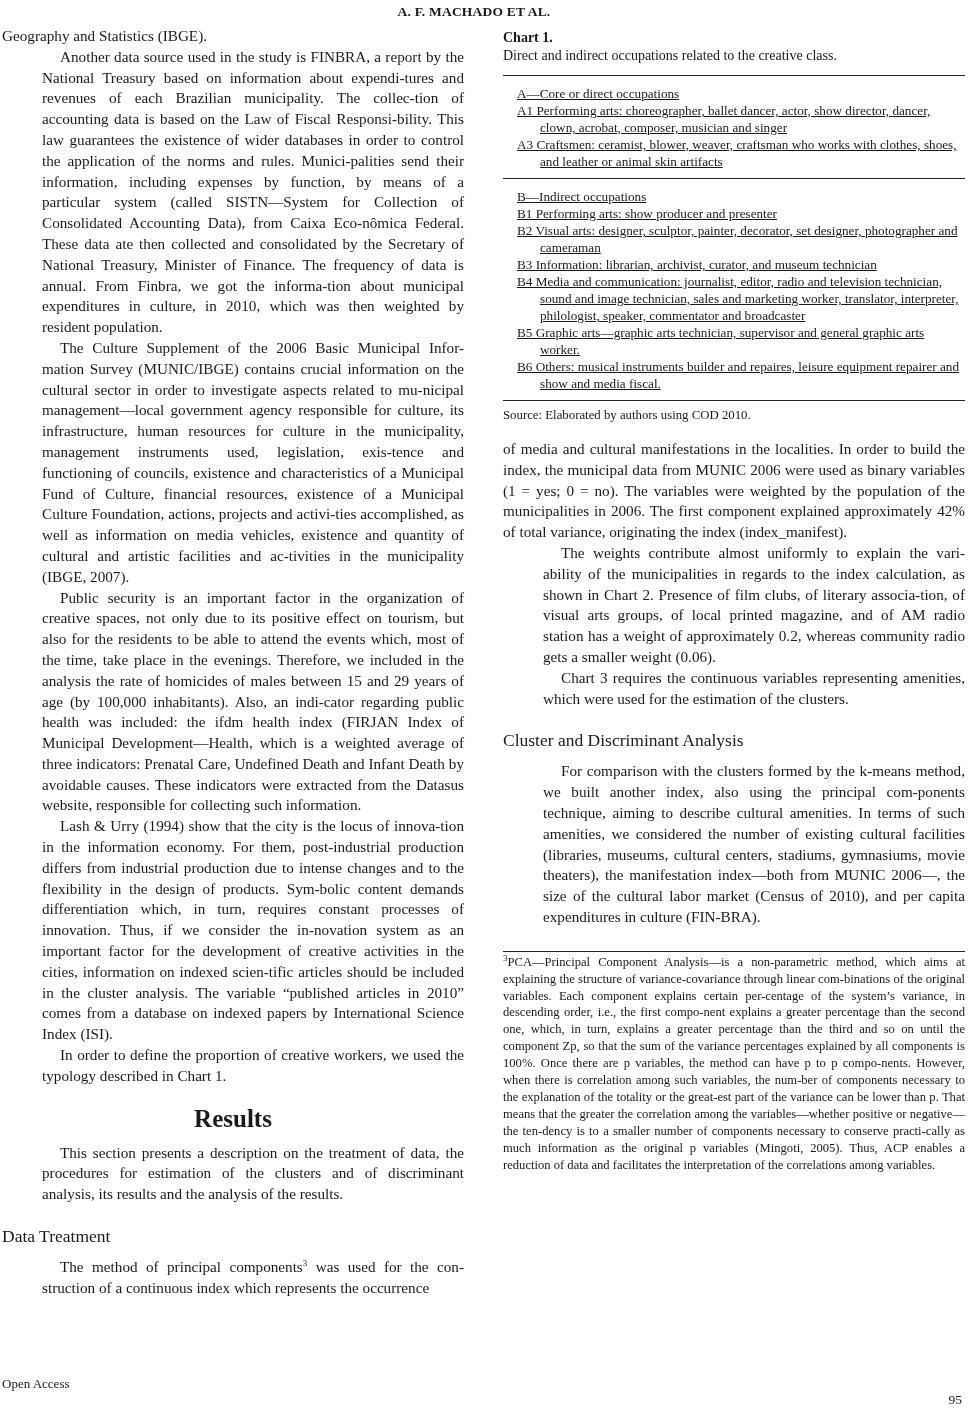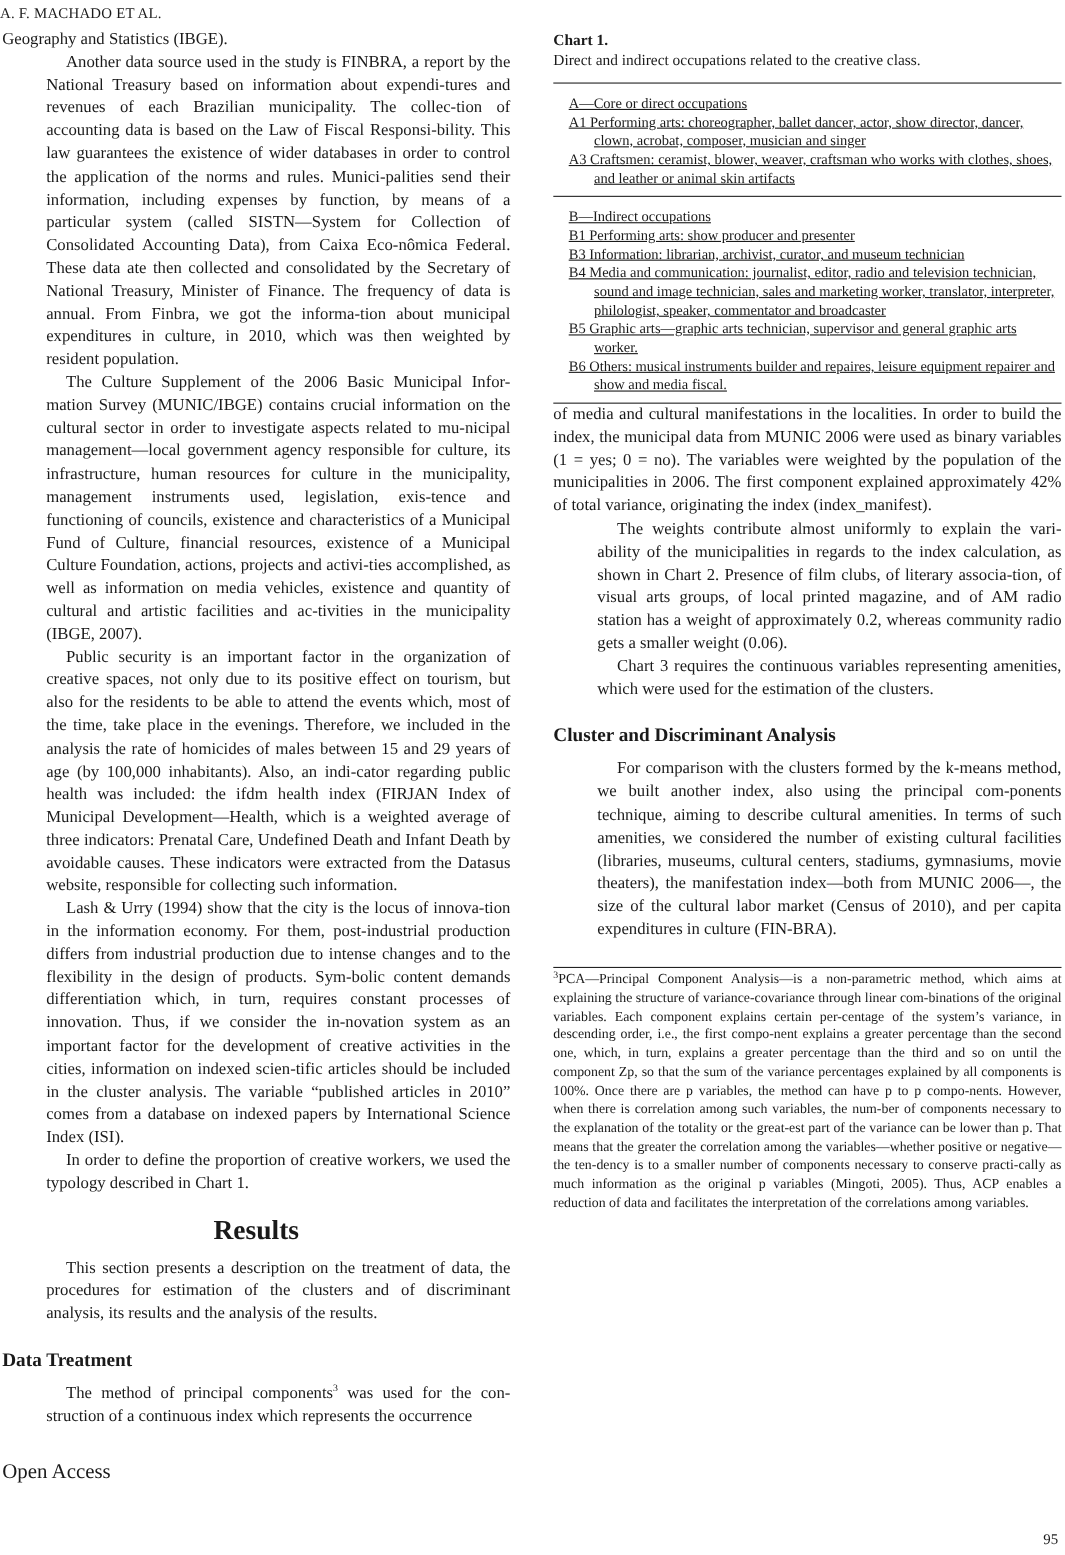--- a/index.html
+++ b/index.html
@@ -2,57 +2,57 @@
 <html><head>
 <meta charset="utf-8">
 <style>
   html, body { margin: 0; padding: 0; background: #ffffff; }
   body {
     width: 968px; height: 1414px; position: relative; overflow: hidden;
     font-family: "Liberation Serif", "DejaVu Serif", serif;
     color: #1a1a1a;
   }
   .running-head {
-    position: absolute; top: 4px; left: 0; width: 948px; 
-    font-size: 13.5px; letter-spacing: 0.2px;
+    position: absolute; top: 4px; left: 0; width: 948px; text-align: center;
+    font-size: 13.5px; letter-spacing: 0.2px; font-weight: bold;
   }
   .col {
     position: absolute; top: 26px; width: 462px;
     font-size: 15.2px; line-height: 20.8px; text-align: justify;
     hyphens: manual;
   }
   .col-left { left: 2px; }
   .col-right { left: 503px; }
   p { margin: 0; }
   p.indent { text-indent: 18px; margin-left: 40px; }
   .h-results {
     text-align: center; font-weight: bold; font-size: 25px;
     margin: 20px 0 12px 0; line-height: 24px;
   }
   .h-sub {
-    font-weight: bold; font-size: 17.5px; line-height: 22px;
+    font-weight: normal; font-size: 17.5px; line-height: 22px;
     margin: 20px 0 10px 0; text-align: left;
   }
   b { font-weight: normal; }
   sup { font-size: 9px; line-height: 0; }
 
   .chart-title { font-weight: bold; font-size: 14px; line-height: 18px; margin-top: 3px; }
   .chart-caption { font-size: 14px; line-height: 18px; text-align: left; }
   .rule { border-top: 1.2px solid #222; margin: 0; }
   .chart-box { font-size: 13.2px; line-height: 17px; text-align: left; text-decoration: underline; }
   .chart-group { padding: 9px 0 8px 14px; }
   .chart-item { padding-left: 23px; text-indent: -23px; }
   .chart-head { }
   .chart-source { font-size: 12.8px; line-height: 16px; margin-top: 6px; margin-bottom: 16px; text-align: left; }
 
   .footnote-rule { border-top: 1px solid #222; margin: 23px 0 2px 0; }
   .footnote { font-size: 12.6px; line-height: 16.9px; text-align: justify; }
 
   .footer-left {
-    position: absolute; left: 2px; top: 1328px; font-size: 19px;
+    position: absolute; left: 2px; top: 1376px; font-size: 13px;
   }
   .footer-right {
     position: absolute; right: 6px; top: 1392px; font-size: 13.5px;
   }
 </style>
 </head>
 <body>
 
 <div class="running-head">A. F. MACHADO    ET    AL.</div>
 
@@ -79,27 +79,29 @@
     <div class="chart-box">
       <div class="chart-group">
         <div class="chart-head">A—Core or direct occupations</div>
         <div class="chart-item">A1 Performing arts: choreographer, ballet dancer, actor, show director, dancer, clown, acrobat, composer, musician and singer</div>
         <div class="chart-item">A3 Craftsmen: ceramist, blower, weaver, craftsman who works with clothes, shoes, and leather or animal skin artifacts</div>
       </div>
       <div class="rule"></div>
       <div class="chart-group">
         <div class="chart-head">B—Indirect occupations</div>
         <div class="chart-item">B1 Performing arts: show producer and presenter</div>
+        <div class="chart-item">B2 Visual arts: designer, sculptor, painter, decorator, set designer, photographer and cameraman</div>
         <div class="chart-item">B3 Information: librarian, archivist, curator, and museum technician</div>
         <div class="chart-item">B4 Media and communication: journalist, editor, radio and television technician, sound and image technician, sales and marketing worker, translator, interpreter, philologist, speaker, commentator and broadcaster</div>
         <div class="chart-item">B5 Graphic arts—graphic arts technician, supervisor and general graphic arts worker.</div>
         <div class="chart-item">B6 Others: musical instruments builder and repaires, leisure equipment repairer and show and media fiscal.</div>
       </div>
       <div class="rule"></div>
     </div>
+    <div class="chart-source">Source: Elaborated by authors using COD 2010.</div>
   </div>
 
   <p>of media and cultural manifestations in the localities. In order to build the index, the municipal data from MUNIC 2006 were used as binary variables (1 = yes; 0 = no). The variables were weighted by the population of the municipalities in 2006. The first component explained approximately 42% of total variance, originating the index (index_manifest).</p>
   <p class="indent"><span>The weights contribute almost uniformly to explain the vari-ability of the municipalities in regards to the index calculation, as shown in </span><b>Chart 2</b><span>. Presence of film clubs, of literary associa-tion, of visual arts groups, of local printed magazine, and of AM radio station has a weight of approximately 0.2, whereas community radio gets a smaller weight (0.06).</span></p>
   <p class="indent"><b>Chart 3</b><span> requires the continuous variables representing amenities, which were used for the estimation of the clusters.</span></p>
 
   <div class="h-sub">Cluster and Discriminant Analysis</div>
   <p class="indent">For comparison with the clusters formed by the k-means method, we built another index, also using the principal com-ponents technique, aiming to describe cultural amenities. In terms of such amenities, we considered the number of existing cultural facilities (libraries, museums, cultural centers, stadiums, gymnasiums, movie theaters), the manifestation index—both from MUNIC 2006—, the size of the cultural labor market (Census of 2010), and per capita expenditures in culture (FIN-BRA).</p>
 
   <div class="footnote-rule"></div>

